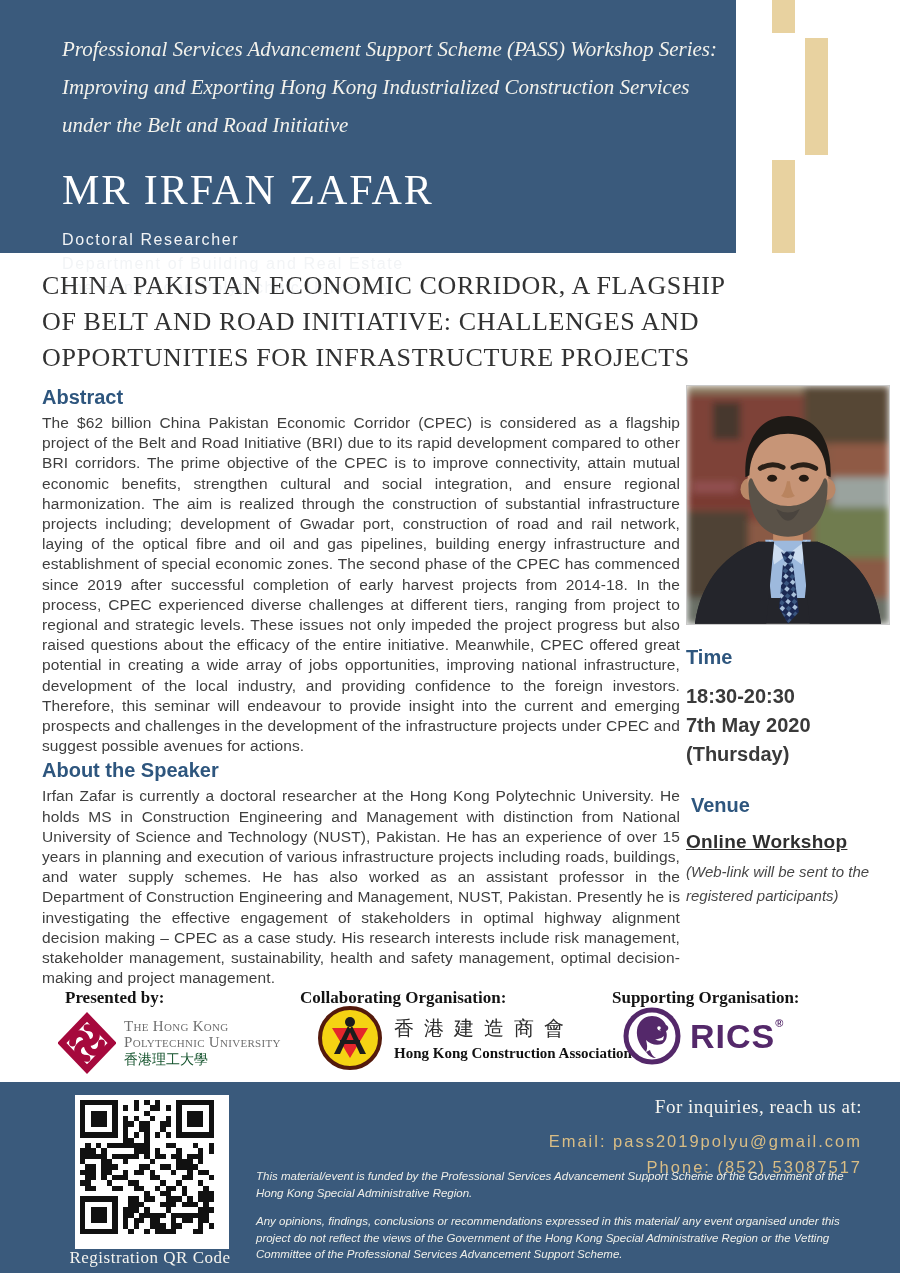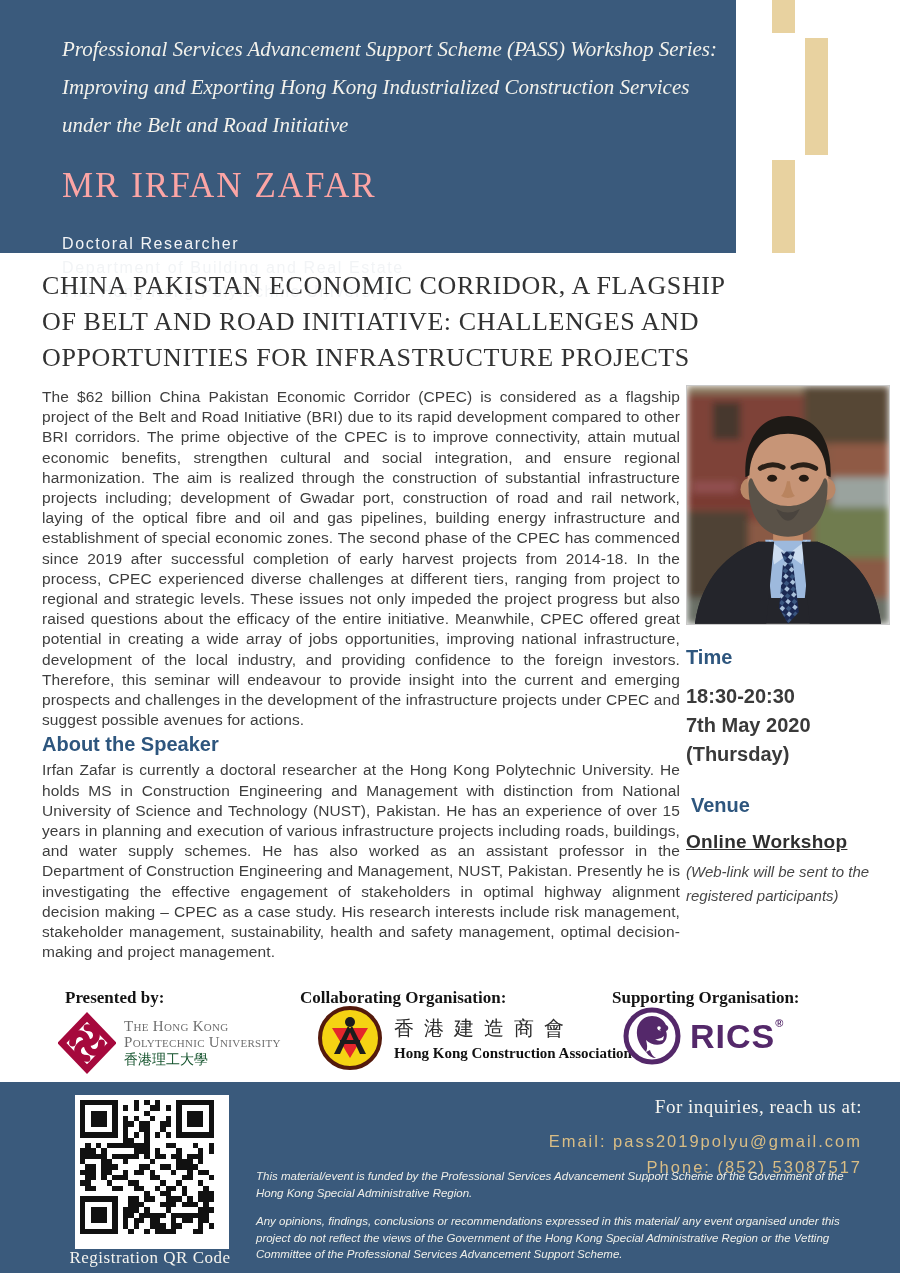--- a/index.html
+++ b/index.html
@@ -4,23 +4,23 @@
 <style>
   html,body{margin:0;padding:0;background:#ffffff;}
   .page{position:relative;width:900px;height:1273px;background:#ffffff;overflow:hidden;
         font-family:"Liberation Sans",sans-serif;}
 
   
   .hero{position:absolute;left:0;top:0;width:736px;height:253px;background:#3A5A7C;}
   .hero-text{position:absolute;left:62px;top:30px;}
   .series-line{font-family:"Liberation Serif",serif;font-style:italic;font-size:21px;
                color:#f3f2ec;line-height:38px;white-space:nowrap;}
-  .speaker-name{font-family:"Liberation Serif",serif;font-size:35px;letter-spacing:2px;
-                color:#fca5a5;margin-top:22px;white-space:nowrap;}
-  .speaker-roles{margin-top:26px;}
+  .speaker-name{font-family:"Liberation Serif",serif;font-size:42px;letter-spacing:2px;
+                color:#ffffff;margin-top:22px;white-space:nowrap;}
+  .speaker-roles{margin-top:14px;}
   .role-line{font-size:16px;letter-spacing:1.6px;color:#f2f4f6;line-height:24px;white-space:nowrap;}
   .deco-col{position:absolute;top:0;width:23px;height:253px;display:flex;flex-direction:column;}
   .deco-col .seg{width:100%;}
   .deco-col .s1{height:33px;}
   .deco-col .s2{height:117px;margin-top:5px;}
   .deco-col .s3{height:93px;margin-top:5px;}
   .col-a{left:772px;}
   .col-b{left:805px;}
   .tan{background:#E8D2A0;}
   .wht{background:#ffffff;}
@@ -105,20 +105,21 @@
     </div>
   </header>
 
   <section class="title-block">
     <div class="title-line">CHINA PAKISTAN ECONOMIC CORRIDOR, A FLAGSHIP</div>
     <div class="title-line">OF BELT AND ROAD INITIATIVE: CHALLENGES AND</div>
     <div class="title-line">OPPORTUNITIES FOR INFRASTRUCTURE PROJECTS</div>
   </section>
 
   <section class="left-col">
+    <h3 class="section-heading">Abstract</h3>
     <p class="body-text">The $62 billion China Pakistan Economic Corridor (CPEC) is considered as a flagship project of the Belt and Road Initiative (BRI) due to its rapid development compared to other BRI corridors. The prime objective of the CPEC is to improve connectivity, attain mutual economic benefits, strengthen cultural and social integration, and ensure regional harmonization. The aim is realized through the construction of substantial infrastructure projects including; development of Gwadar port, construction of road and rail network, laying of the optical fibre and oil and gas pipelines, building energy infrastructure and establishment of special economic zones. The second phase of the CPEC has commenced since 2019 after successful completion of early harvest projects from 2014-18. In the process, CPEC experienced diverse challenges at different tiers, ranging from project to regional and strategic levels. These issues not only impeded the project progress but also raised questions about the efficacy of the entire initiative. Meanwhile, CPEC offered great potential in creating a wide array of jobs opportunities, improving national infrastructure, development of the local industry, and providing confidence to the foreign investors. Therefore, this seminar will endeavour to provide insight into the current and emerging prospects and challenges in the development of the infrastructure projects under CPEC and suggest possible avenues for actions.</p>
     <h3 class="section-heading about-heading">About the Speaker</h3>
     <p class="body-text">Irfan Zafar is currently a doctoral researcher at the Hong Kong Polytechnic University. He holds MS in Construction Engineering and Management with distinction from National University of Science and Technology (NUST), Pakistan. He has an experience of over 15 years in planning and execution of various infrastructure projects including roads, buildings, and water supply schemes. He has also worked as an assistant professor in the Department of Construction Engineering and Management, NUST, Pakistan. Presently he is investigating the effective engagement of stakeholders in optimal highway alignment decision making – CPEC as a case study. His research interests include risk management, stakeholder management, sustainability, health and safety management, optimal decision- making and project management.</p>
   </section>
 
   <aside class="right-col">
     <figure class="photo-frame" style="margin:0">
       <svg width="202" height="238" viewBox="0 0 204 240" xmlns="http://www.w3.org/2000/svg">
         <defs>
           <filter id="bgblur" x="-10%" y="-10%" width="120%" height="120%">

